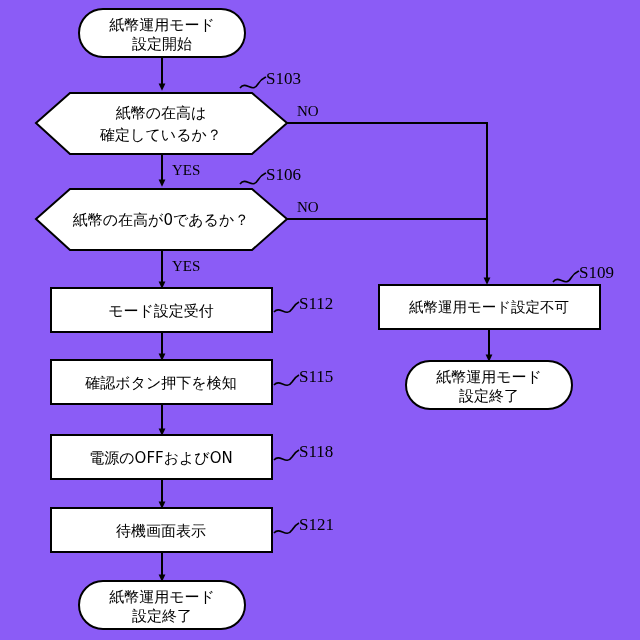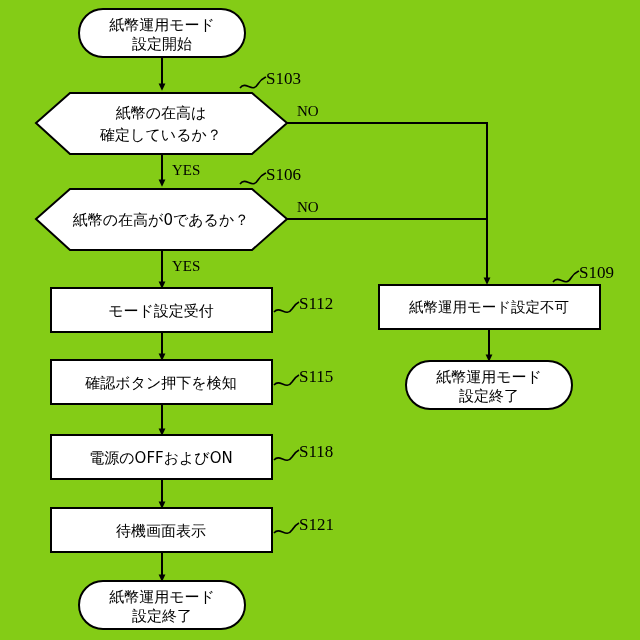--- a/index.html
+++ b/index.html
@@ -10,21 +10,21 @@
   body {
     width: 640px;
     height: 640px;
     font-family: "Liberation Sans", sans-serif;
     overflow: hidden;
   }
   #flowchart-root {
     position: relative;
     width: 640px;
     height: 640px;
-    background: #84cc16;
+    background: #8b5cf6;
   }
   svg#flow-svg {
     display: block;
     width: 640px;
     height: 640px;
   }
   .shape-outline {
     fill: #ffffff;
     stroke: #000000;
     stroke-width: 2;

